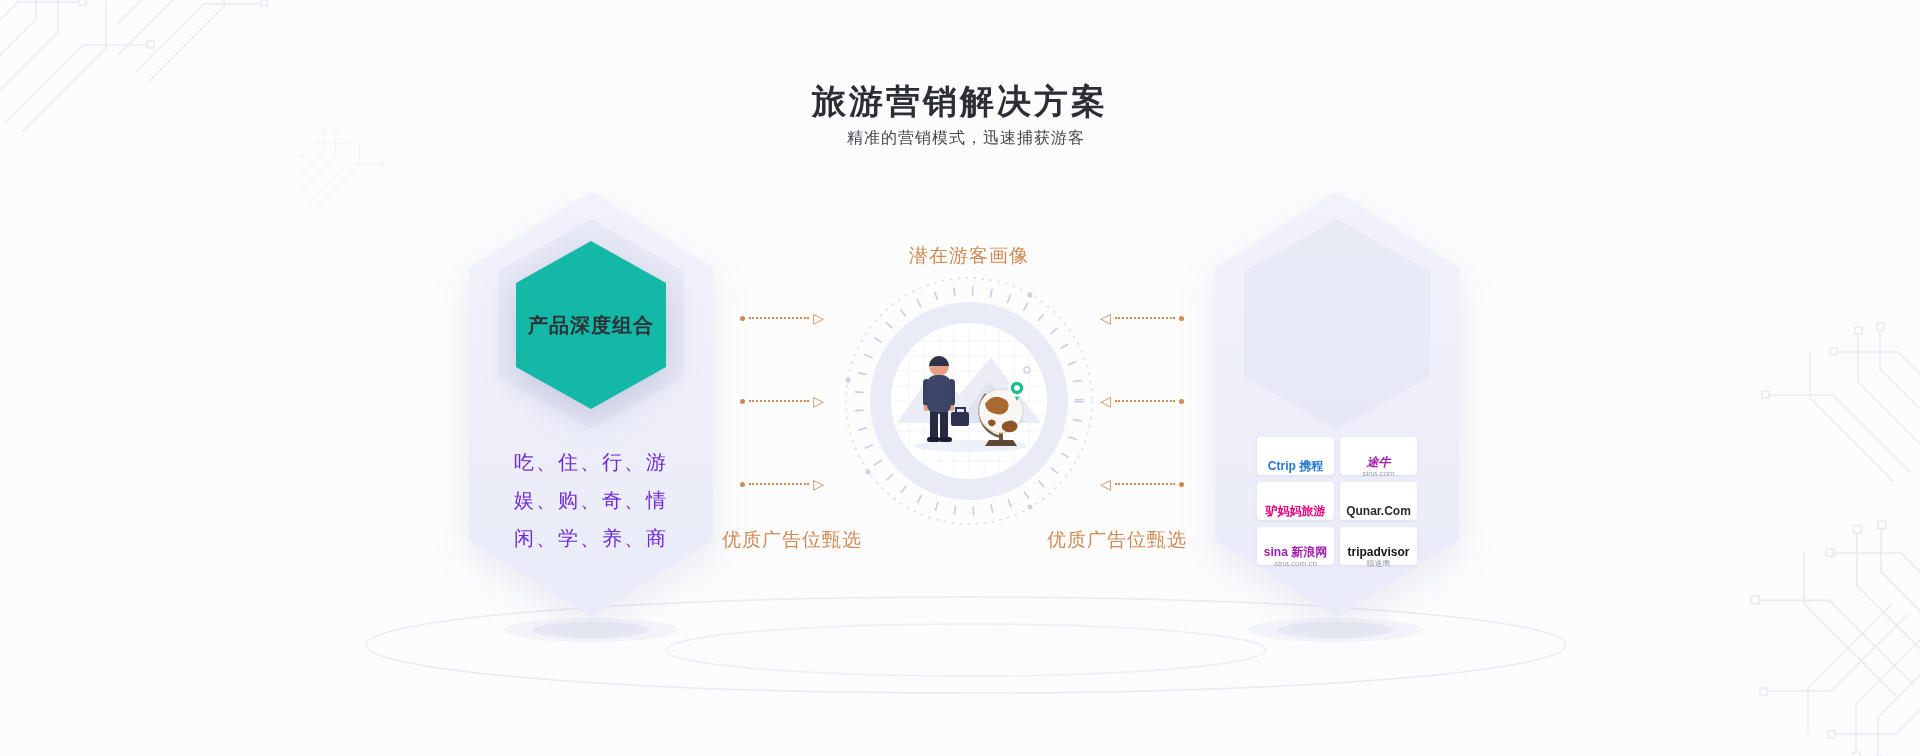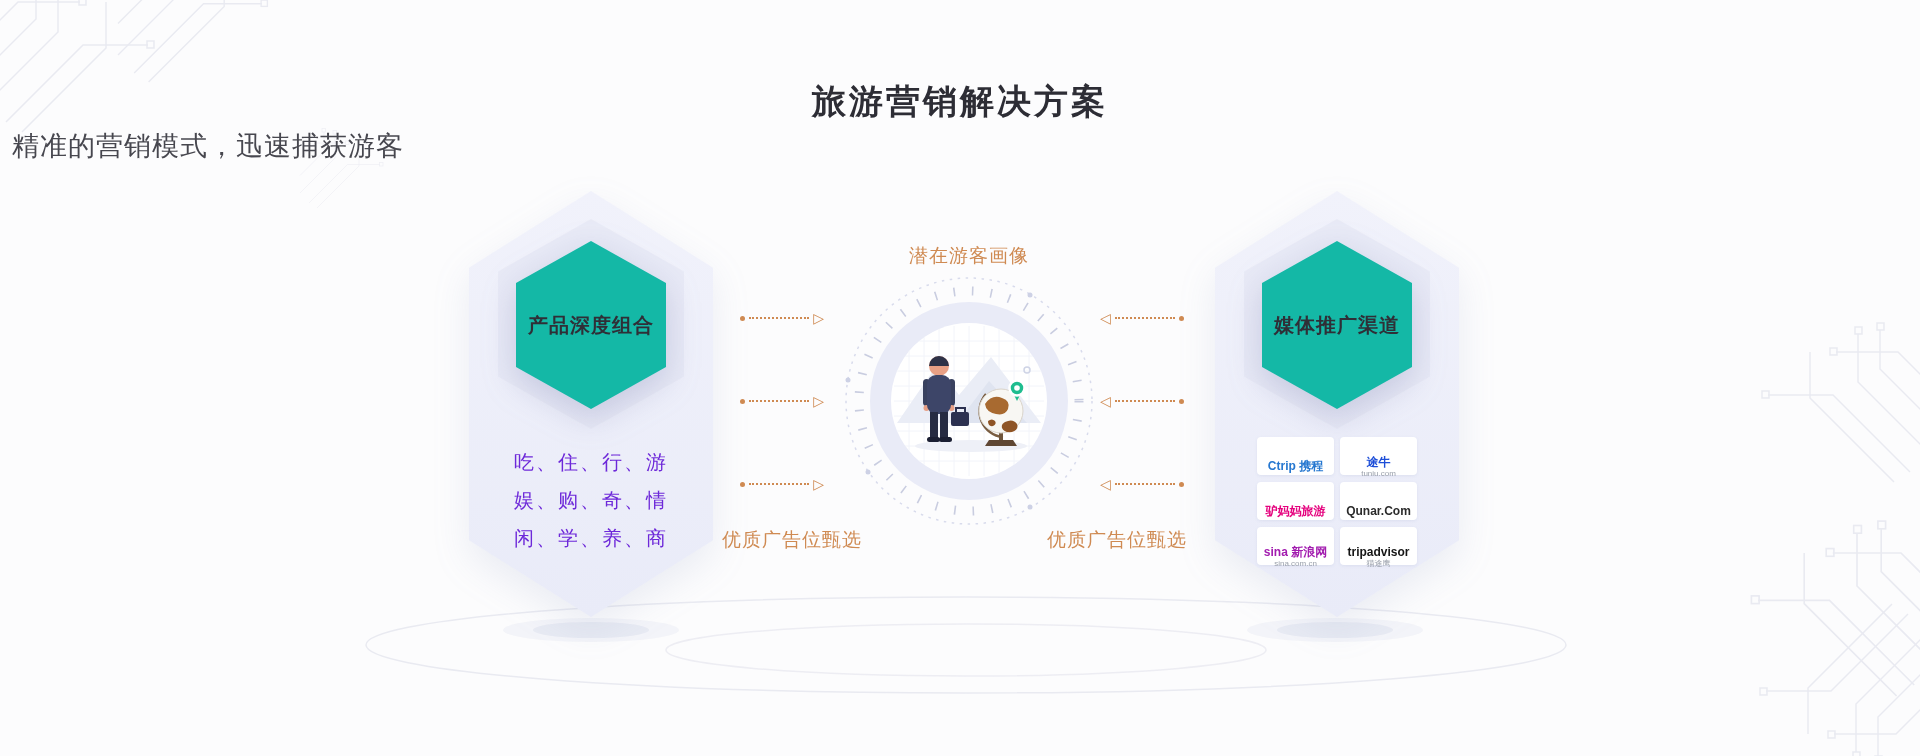--- a/index.html
+++ b/index.html
@@ -8,22 +8,22 @@
     background:#fcfcfd;
     font-family:"Liberation Sans","DejaVu Sans",sans-serif;
   }
   .bg-svg{position:absolute;left:0;top:0;z-index:0;}
 
   .page-title{
     position:absolute;left:0;right:0;top:56px;text-align:center;
     font-size:34px;font-weight:700;color:#2d2d35;letter-spacing:3px;z-index:3;
   }
   .page-subtitle{
-    position:absolute;left:0;right:0;top:128px;text-align:left;
-    font-size:27px;color:#47474f;letter-spacing:1px;z-index:3;padding-left:12px;
+    position:absolute;left:0;right:0;top:128px;text-align:center;
+    font-size:16px;color:#47474f;letter-spacing:1px;z-index:3;padding-left:12px;
   }
 
   .hex-card{
     position:absolute;top:191px;width:244px;height:426px;z-index:2;
     filter:drop-shadow(0 14px 18px rgba(110,120,170,0.12));
   }
   .card-left{left:469px;}
   .card-right{left:1215px;}
   .card-shape{
     position:absolute;left:0;top:0;right:0;bottom:0;
@@ -131,33 +131,28 @@
   <div class="category-list">
     <div class="category-line">吃、住、行、游</div>
     <div class="category-line">娱、购、奇、情</div>
     <div class="category-line">闲、学、养、商</div>
   </div>
 </div>
 
 <div class="hex-card card-right">
   <div class="card-shape"></div>
   <div class="hex-badge-back"></div>
-  <div class="hex-badge-wrap">
-    <div class="hex-badge">
-      <div class="badge-title">媒体推广渠道</div>
-    </div>
-  </div>
   <div class="logo-grid">
     <div class="logo-tile">
       <div class="logo-main" style="color: rgb(37, 119, 208);">Ctrip 携程</div>
       <div class="logo-sub"></div>
     </div>
     <div class="logo-tile">
-      <div class="logo-main" style="color: #1d4ed8;">途牛</div>
-      <div class="logo-sub">tuniu.com</div>
+      <div class="logo-main" style="color: #a21caf; font-style: italic;">途牛</div>
+      <div class="logo-sub">sina.com</div>
     </div>
     <div class="logo-tile">
       <div class="logo-main" style="color: rgb(229, 0, 125);">驴妈妈旅游</div>
       <div class="logo-sub"></div>
     </div>
     <div class="logo-tile">
       <div class="logo-main" style="color: rgb(43, 43, 43);">Qunar.Com</div>
       <div class="logo-sub"></div>
     </div>
     <div class="logo-tile">

